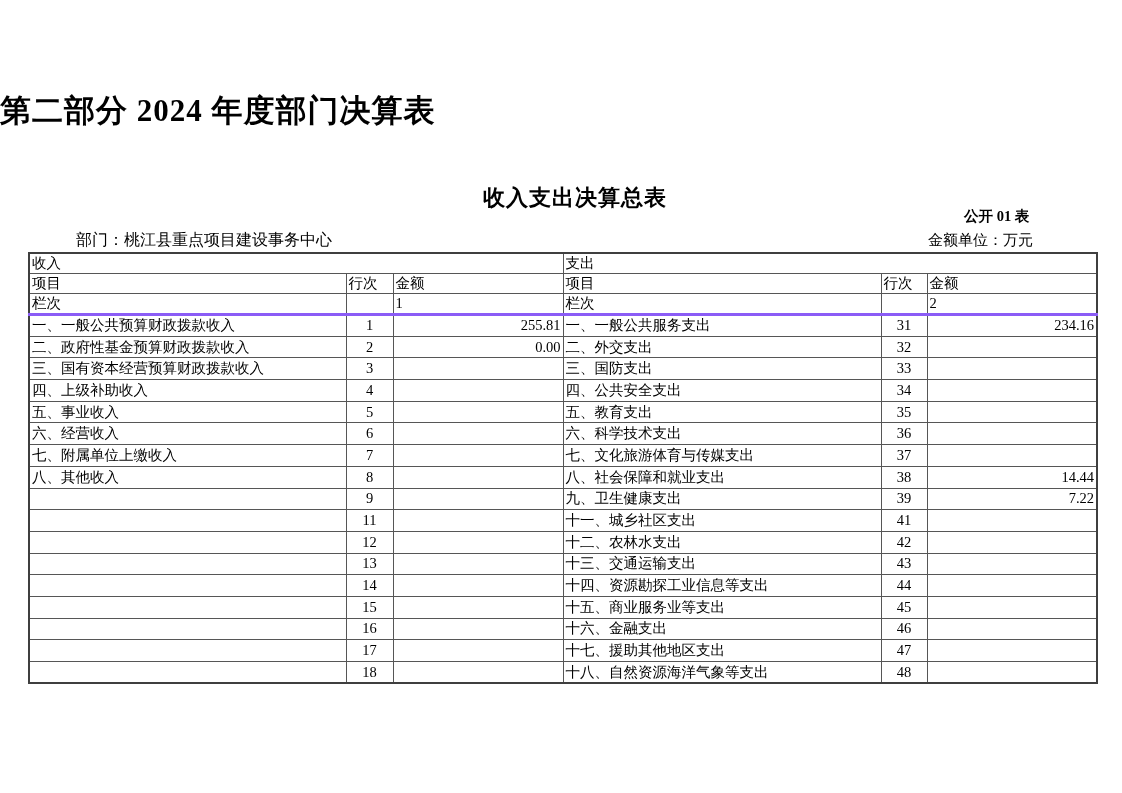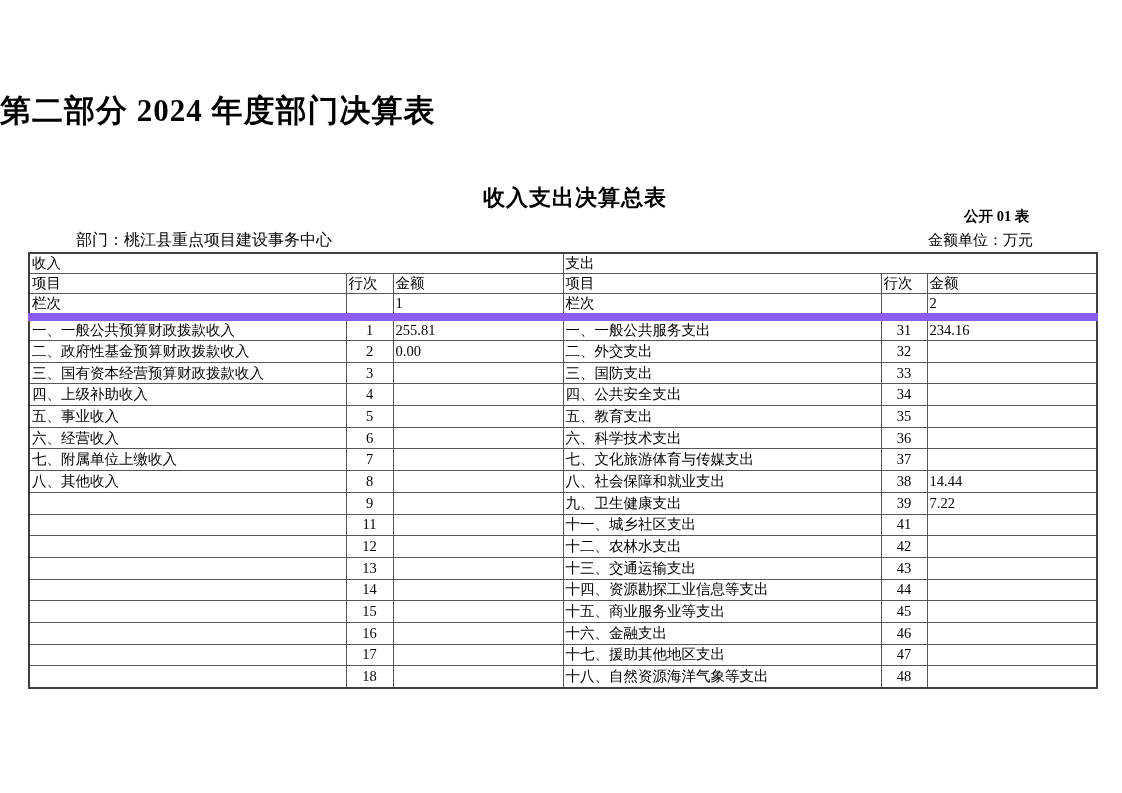--- a/index.html
+++ b/index.html
@@ -46,25 +46,25 @@
     border: 1px solid #565656;
     font-weight: normal;
     padding: 0 2px;
     overflow: hidden;
     white-space: nowrap;
     vertical-align: middle;
   }
   thead tr { height: 20px; }
   thead th { text-align: left; }
   tr.index-row { height: 21px; }
-  tr.index-row th { border-bottom: 8px solid #8b5cf6; }
+  tr.index-row th { border-bottom: 3px solid #8b5cf6; }
   tbody tr { height: 21.7px; }
   td.item   { text-align: left; }
   td.rowno  { text-align: center; }
-  td.amount { }
+  td.amount { text-align: right; }
 </style>
 </head>
 <body>
 
 <div class="page-title">第二部分 2024 年度部门决算表</div>
 <div class="sub-title">收入支出决算总表</div>
 <div class="table-code">公开 01 表</div>
 <div class="unit-label">金额单位：万元</div>
 <div class="dept-label">部门：桃江县重点项目建设事务中心</div>
 

